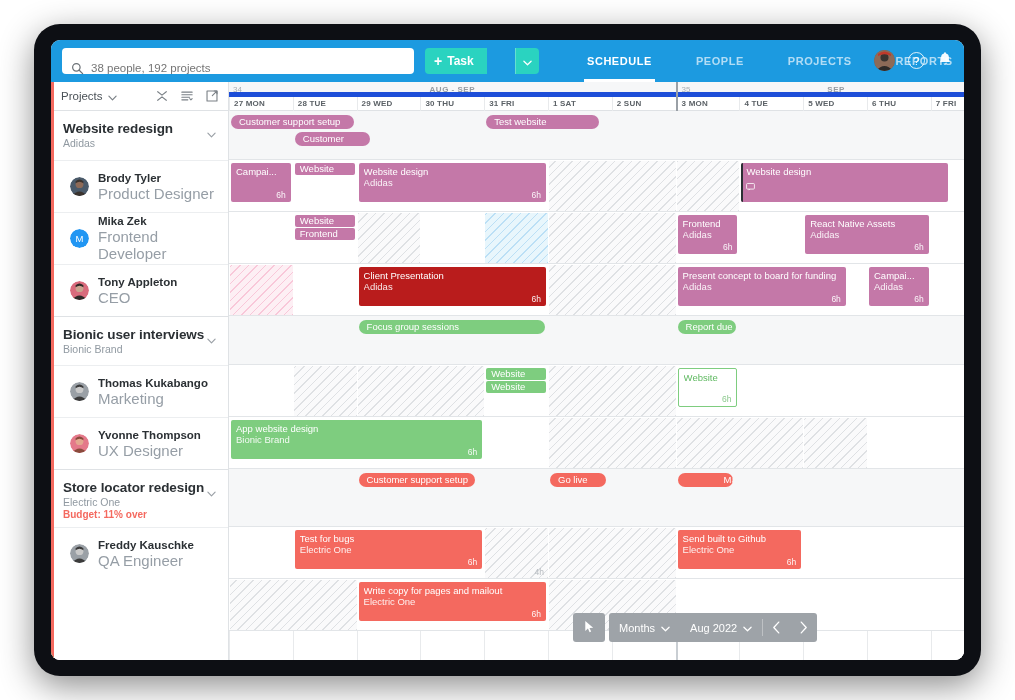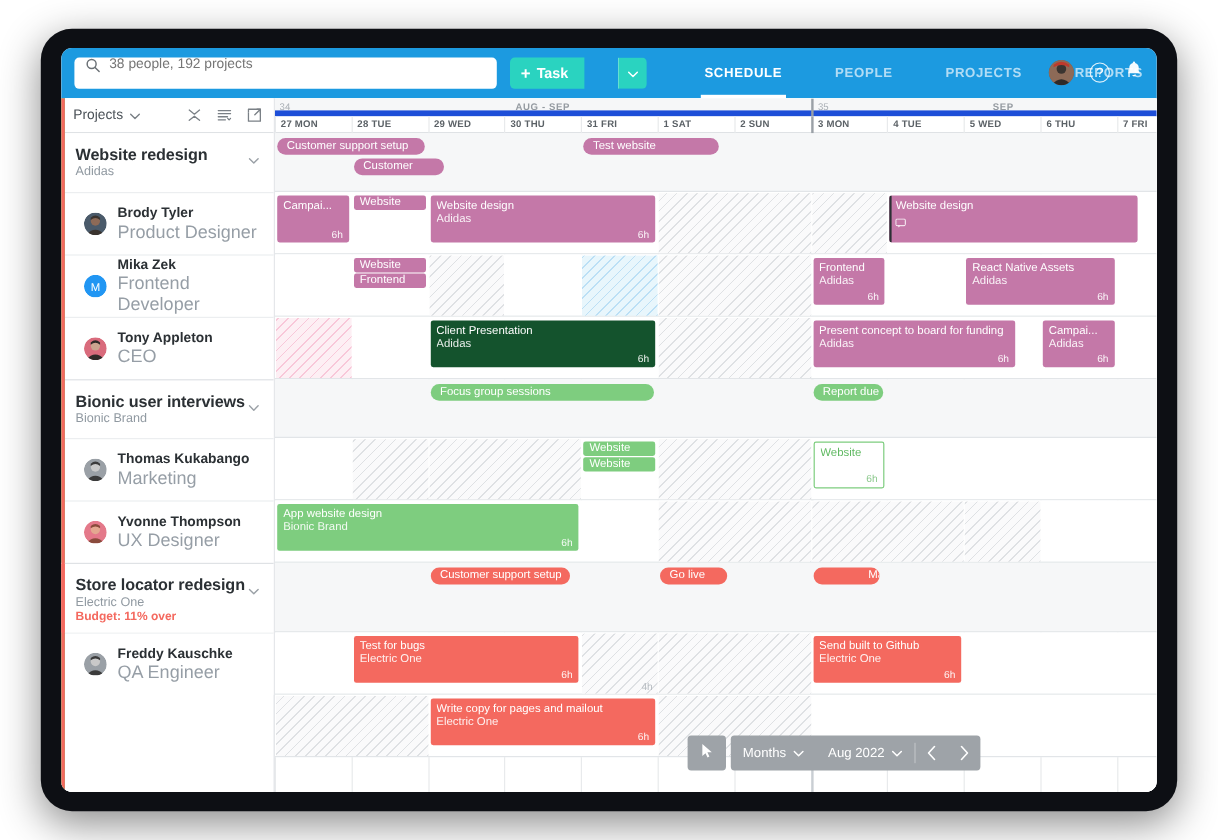--- a/index.html
+++ b/index.html
@@ -27,21 +27,21 @@
   }
 
   
   #topbar {
     position: absolute; left: 0; top: 0; width: 913px; height: 42px;
     background: #1c9ae0;
   }
   #searchbox {
     position: absolute; left: 11px; top: 8px; width: 352px; height: 26px;
     background: #fff; border-radius: 4px;
-    display: flex; align-items: flex-start; padding: 0 9px;
+    display: flex; align-items: flex-end; padding: 0 9px;
   }
   #searchbox .sicon { width: 13px; height: 13px; margin-right: 7px; flex: none; }
   #search-input {
     border: 0; outline: 0; width: 100%; font-size: 11.5px;
     color: #9aa0a6; font-family: "Liberation Sans", sans-serif; background: transparent;
   }
   #task-btn {
     position: absolute; left: 374px; top: 8px; height: 26px; padding: 0 13px 0 9px;
     background: #2ad3c0; color:#fff; border-radius: 4px 0 0 4px;
     display:flex; align-items:center; gap:5px;
@@ -421,21 +421,21 @@
               <div class="hrs">6h</div>
             </div>
             <div class="bar" style="left: 576.2px; width: 123.6px; top: 104px; height: 39px; background: rgb(196, 120, 168);">
               <div class="t1">React Native Assets</div>
               <div class="t2">Adidas</div>
               <div class="hrs">6h</div>
             </div>
             <div class="rowband prow" style="top: 153px; height: 52px;"></div>
             <div class="hatch" style="left: 1px; width: 62.8px; top: 154px; height: 50px; background-color: rgba(252, 228, 236, 0.6); background-image: repeating-linear-gradient(-45deg, rgba(244, 160, 190, 0.5) 0px, rgba(244, 160, 190, 0.5) 1px, rgba(255, 255, 255, 0) 1px, rgba(255, 255, 255, 0) 6px);"></div>
             <div class="hatch" style="left: 320px; width: 126.6px; top: 154px; height: 50px; background-color: rgba(250, 250, 251, 0.9); background-image: repeating-linear-gradient(-45deg, rgba(178, 184, 190, 0.38) 0px, rgba(178, 184, 190, 0.38) 1px, rgba(255, 255, 255, 0) 1px, rgba(255, 255, 255, 0) 6px);"></div>
-            <div class="bar" style="left: 129.6px; width: 187.4px; top: 156px; height: 39px; background: #14532d;">
+            <div class="bar" style="left: 129.6px; width: 187.4px; top: 156px; height: 39px; background: #b91c1c;">
               <div class="t1">Client Presentation</div>
               <div class="t2">Adidas</div>
               <div class="hrs">6h</div>
             </div>
             <div class="bar" style="left: 448.6px; width: 168.26px; top: 156px; height: 39px; background: rgb(196, 120, 168);">
               <div class="t1">Present concept to board for funding</div>
               <div class="t2">Adidas</div>
               <div class="hrs">6h</div>
             </div>
             <div class="bar" style="left: 640px; width: 59.8px; top: 156px; height: 39px; background: rgb(196, 120, 168);">

